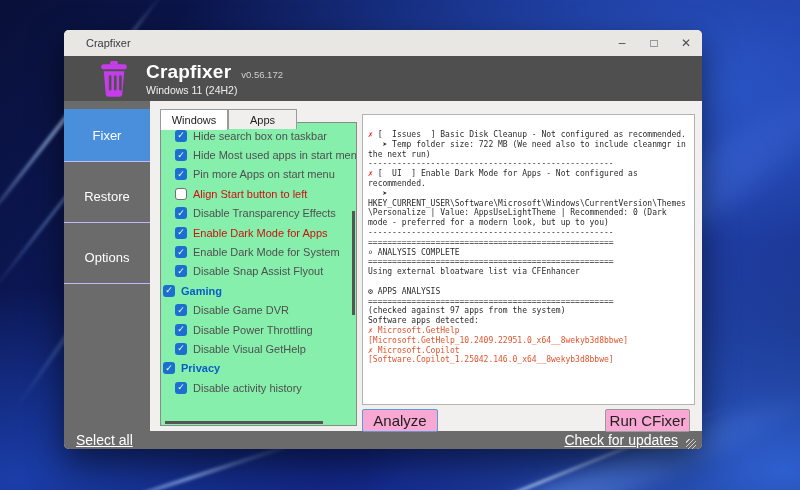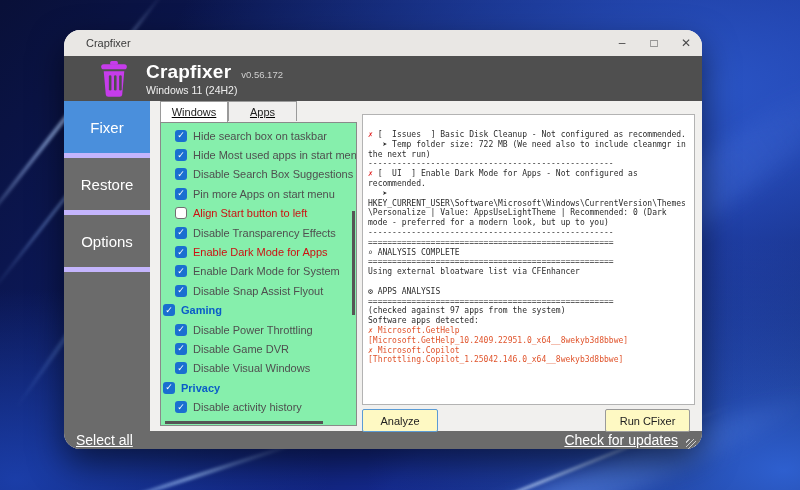--- a/index.html
+++ b/index.html
@@ -23,46 +23,46 @@
   .s4{right:-120px;top:200px;width:560px;height:60px;transform:rotate(-34deg);filter:blur(10px);
       background:linear-gradient(90deg,transparent,rgba(90,140,250,.35),transparent);}
   .s5{left:280px;bottom:-30px;width:560px;height:40px;transform:rotate(-22deg);filter:blur(8px);
       background:linear-gradient(90deg,transparent,rgba(110,160,255,.45),transparent);}
   .s6{left:330px;bottom:6px;width:420px;height:3px;transform:rotate(-22deg);
       background:linear-gradient(90deg,transparent,rgba(190,215,255,.8),transparent);}
   .s7{left:60px;bottom:10px;width:260px;height:4px;transform:rotate(-18deg);
       background:linear-gradient(90deg,transparent,rgba(160,195,255,.7),transparent);}
 
   
-  .win{position:absolute;left:64px;top:30px;width:638px;height:419px;border-radius:16px;
+  .win{position:absolute;left:64px;top:30px;width:638px;height:419px;border-radius:5px;
        overflow:hidden;background:#f1f0ee;box-shadow:0 14px 34px rgba(0,0,0,.55);
        display:flex;flex-direction:column;}
   .titlebar{height:26px;background:#e9e7e4;display:flex;align-items:center;flex:0 0 auto;}
   .tb-title{font-size:11px;color:#3a3a3a;padding-left:22px;flex:1;}
   .cap-btn{width:32px;height:26px;display:flex;align-items:center;justify-content:center;
            font-size:12px;color:#4a4a4a;cursor:default;}
   .header{height:45px;background:#4f4f4f;display:flex;align-items:center;flex:0 0 auto;
           padding-left:34px;}
   .trash{width:32px;height:36px;margin-right:16px;flex:0 0 auto;}
   .h-text{display:flex;flex-direction:column;justify-content:center;}
   .h-row{display:flex;align-items:baseline;}
   .h-name{font-size:19px;font-weight:bold;color:#ffffff;letter-spacing:.2px;}
   .h-ver{font-size:9.5px;color:#cfcfcf;margin-left:10px;}
   .h-os{font-size:10.5px;color:#efefef;margin-top:1px;}
 
   .body-row{flex:1;display:flex;min-height:0;}
   .sidebar{width:86px;background:#6b6b6b;flex:0 0 auto;display:flex;flex-direction:column;}
   .side-item{height:52px;display:flex;align-items:center;justify-content:center;
-             color:#ffffff;font-size:15px;border-bottom:5px solid #c4b5fd;cursor:default;}
+             color:#ffffff;font-size:13px;border-bottom:1px solid #c4b5fd;cursor:default;margin-top:8px;}
   .side-item.active{background:#4a8fdc;}
 
   .content{flex:1;position:relative;background:#f1f0ee;}
 
   
-  .tabs{position:absolute;left:10px;top:0;display:flex;z-index:2;text-decoration:underline;}
+  .tabs{position:absolute;left:10px;top:8px;display:flex;z-index:2;}
   .tab{height:19px;font-size:11px;color:#222;display:flex;align-items:center;justify-content:center;
        border:1px solid #9a9a9a;border-bottom:none;background:#f0efee;cursor:default;}
   .tab.active{background:#ffffff;height:20px;z-index:3;}
   .tab-windows{width:66px;}
   .tab-apps{width:67px;}
   .listpanel{position:absolute;left:10px;top:21px;width:195px;height:302px;background:#86efac;
              border:1px solid #8a8a8a;overflow:hidden;}
   .chk-rows{padding-top:3px;}
   .chk-row{height:19.4px;display:flex;align-items:center;padding-left:14px;cursor:default;}
   .chk-row.group{padding-left:2px;}
@@ -80,21 +80,21 @@
   
   .console{position:absolute;left:212px;top:13px;width:333px;height:291px;background:#ffffff;
            border:1px solid #b3b3b3;box-sizing:border-box;padding:15px 5px;overflow:hidden;}
   .con-line{font-family:"DejaVu Sans Mono",monospace;font-size:8px;line-height:9.8px;
             min-height:9.8px;white-space:pre-wrap;overflow-wrap:break-word;word-break:break-word;}
   .c-k{color:#2b2b2b;}
   .c-r{color:#e0542c;}
   .c-x{color:#e02020;}
 
   
-  .btn{position:absolute;height:21px;background:#fef9c3;font-size:11px;color:#222;
+  .btn{position:absolute;height:21px;background:#f9a8d4;font-size:15px;color:#222;
        display:flex;align-items:center;justify-content:center;cursor:default;border-radius:2px;}
   .btn-analyze{left:212px;top:308px;width:74px;border:1px solid #5b9bd5;}
   .btn-run{left:455px;top:308px;width:83px;border:1px solid #9a9a9a;}
 
   
   .statusbar{height:18px;background:#6b6b6b;flex:0 0 auto;display:flex;align-items:center;
              padding:0 6px 0 12px;}
   .st-link{font-size:14px;color:#ffffff;text-decoration:underline;cursor:default;}
   .st-spacer{flex:1;}
   .grip{width:10px;height:10px;margin-left:8px;align-self:flex-end;
@@ -158,24 +158,20 @@
             <div class="chk-row normal">
               <span class="cb on"></span>
               <span class="lbl">Hide search box on taskbar</span>
             </div>
             <div class="chk-row normal">
               <span class="cb on"></span>
               <span class="lbl">Hide Most used apps in start menu</span>
             </div>
             <div class="chk-row normal">
               <span class="cb on"></span>
-              <span class="lbl">Disable Search Box Suggestions</span>
-            </div>
-            <div class="chk-row normal">
-              <span class="cb on"></span>
               <span class="lbl">Pin more Apps on start menu</span>
             </div>
             <div class="chk-row red">
               <span class="cb off"></span>
               <span class="lbl">Align Start button to left</span>
             </div>
             <div class="chk-row normal">
               <span class="cb on"></span>
               <span class="lbl">Disable Transparency Effects</span>
             </div>
@@ -190,29 +186,29 @@
             <div class="chk-row normal">
               <span class="cb on"></span>
               <span class="lbl">Disable Snap Assist Flyout</span>
             </div>
             <div class="chk-row group">
               <span class="cb on"></span>
               <span class="lbl">Gaming</span>
             </div>
             <div class="chk-row normal">
               <span class="cb on"></span>
+              <span class="lbl">Disable Game DVR</span>
+            </div>
+            <div class="chk-row normal">
+              <span class="cb on"></span>
               <span class="lbl">Disable Power Throttling</span>
             </div>
             <div class="chk-row normal">
               <span class="cb on"></span>
-              <span class="lbl">Disable Game DVR</span>
-            </div>
-            <div class="chk-row normal">
-              <span class="cb on"></span>
-              <span class="lbl">Disable Visual Windows</span>
+              <span class="lbl">Disable Visual GetHelp</span>
             </div>
             <div class="chk-row group">
               <span class="cb on"></span>
               <span class="lbl">Privacy</span>
             </div>
             <div class="chk-row normal">
               <span class="cb on"></span>
               <span class="lbl">Disable activity history</span>
             </div>
           </div>
@@ -230,21 +226,21 @@
           <div class="con-line"><span class="c-k">===================================================</span></div>
           <div class="con-line"><span class="c-k">⌕ ANALYSIS COMPLETE</span></div>
           <div class="con-line"><span class="c-k">===================================================</span></div>
           <div class="con-line"><span class="c-k">Using external bloatware list via CFEnhancer</span></div>
           <div class="con-line"><span class="c-k"></span></div>
           <div class="con-line"><span class="c-k">⚙ APPS ANALYSIS</span></div>
           <div class="con-line"><span class="c-k">===================================================</span></div>
           <div class="con-line"><span class="c-k">(checked against 97 apps from the system)</span></div>
           <div class="con-line"><span class="c-k">Software apps detected:</span></div>
           <div class="con-line"><span class="c-r">✗ Microsoft.GetHelp [Microsoft.GetHelp_10.2409.22951.0_x64__8wekyb3d8bbwe]</span></div>
-          <div class="con-line"><span class="c-r">✗ Microsoft.Copilot [Throttling.Copilot_1.25042.146.0_x64__8wekyb3d8bbwe]</span></div>
+          <div class="con-line"><span class="c-r">✗ Microsoft.Copilot [Software.Copilot_1.25042.146.0_x64__8wekyb3d8bbwe]</span></div>
         </div>
 
       <div class="btn btn-analyze">Analyze</div>
       <div class="btn btn-run">Run CFixer</div>
     </div>
   </div>
 
   <div class="statusbar">
     <span class="st-link">Select all</span>
     <span class="st-spacer"></span>

